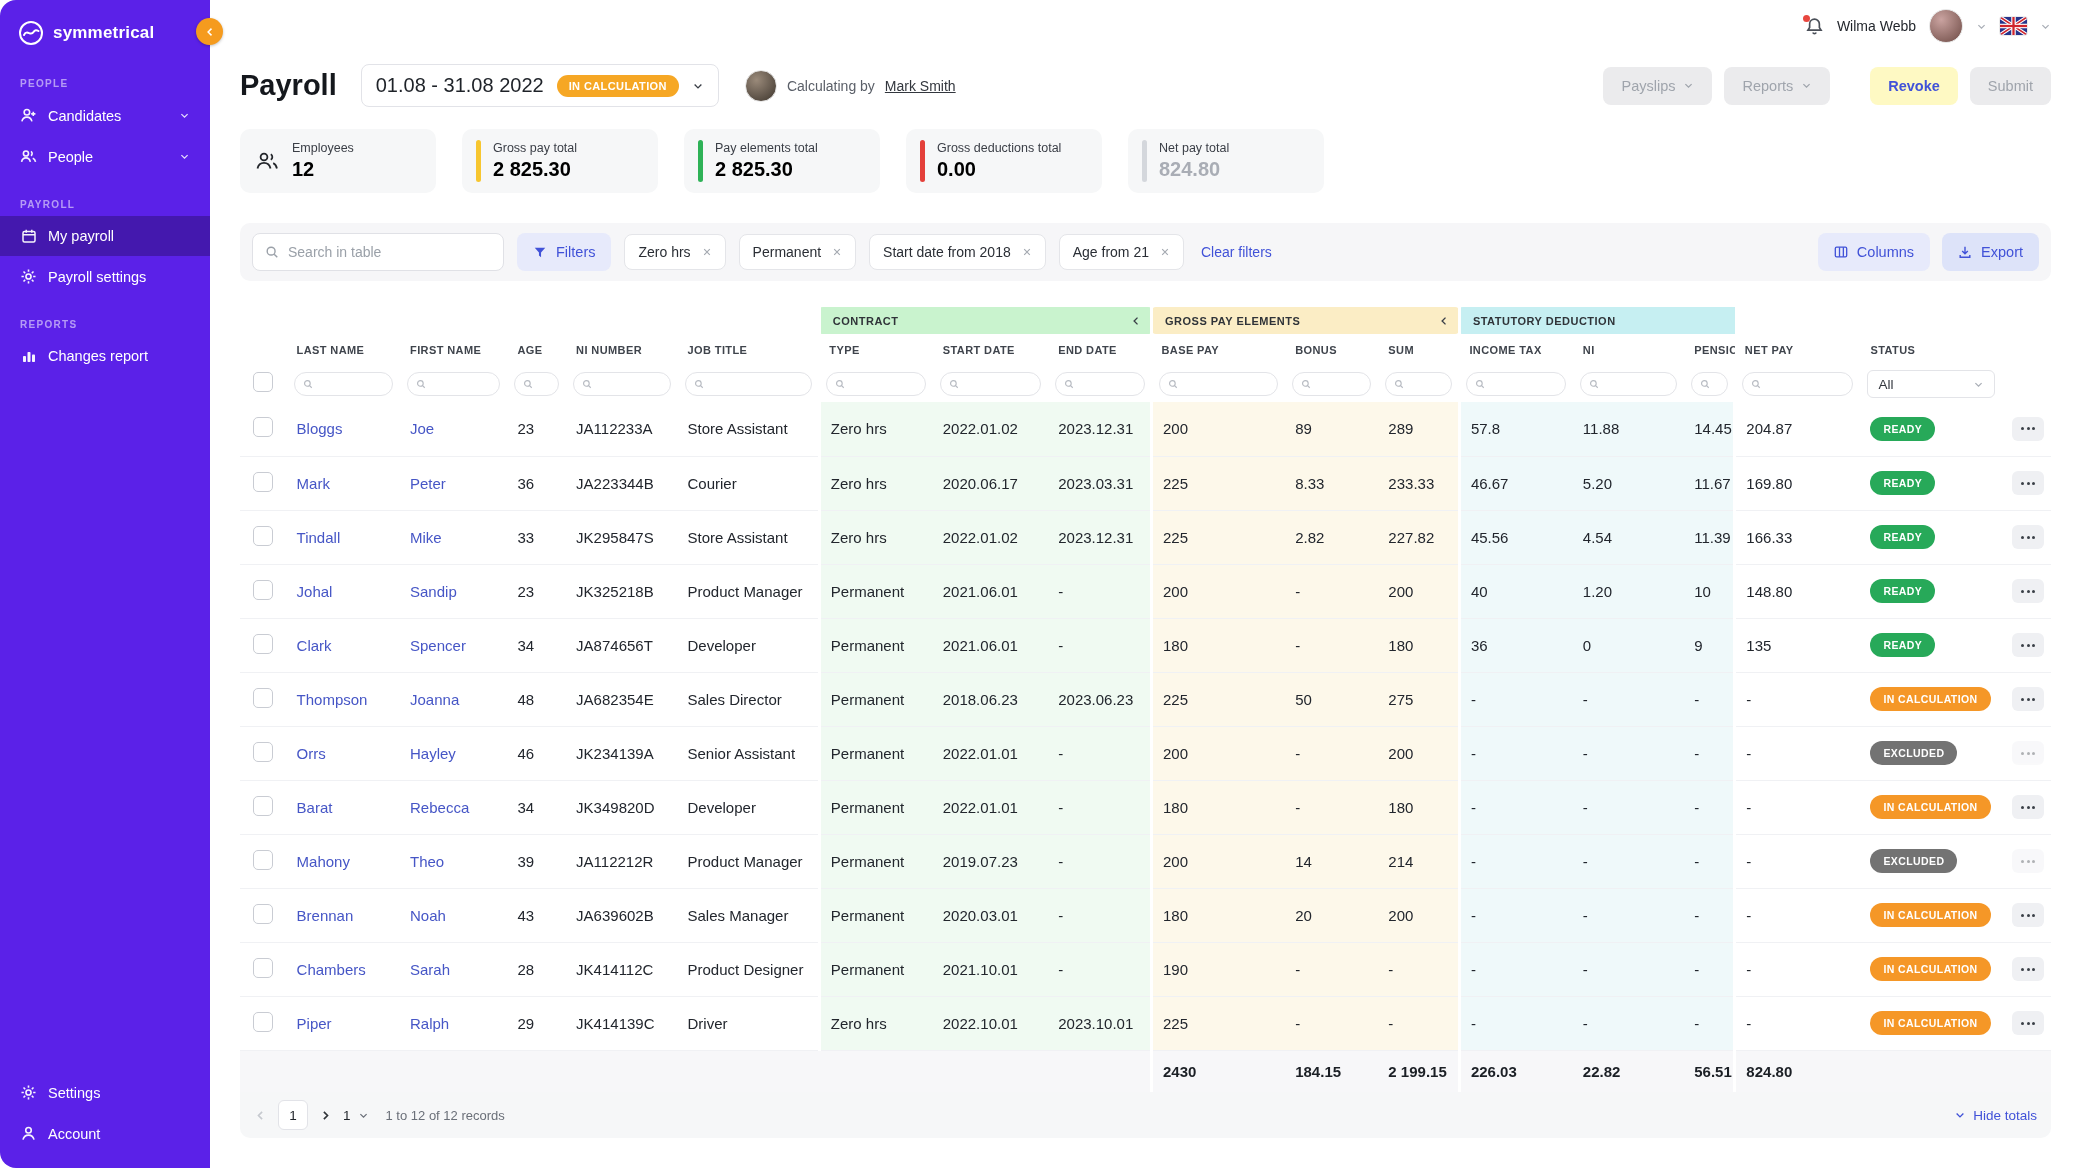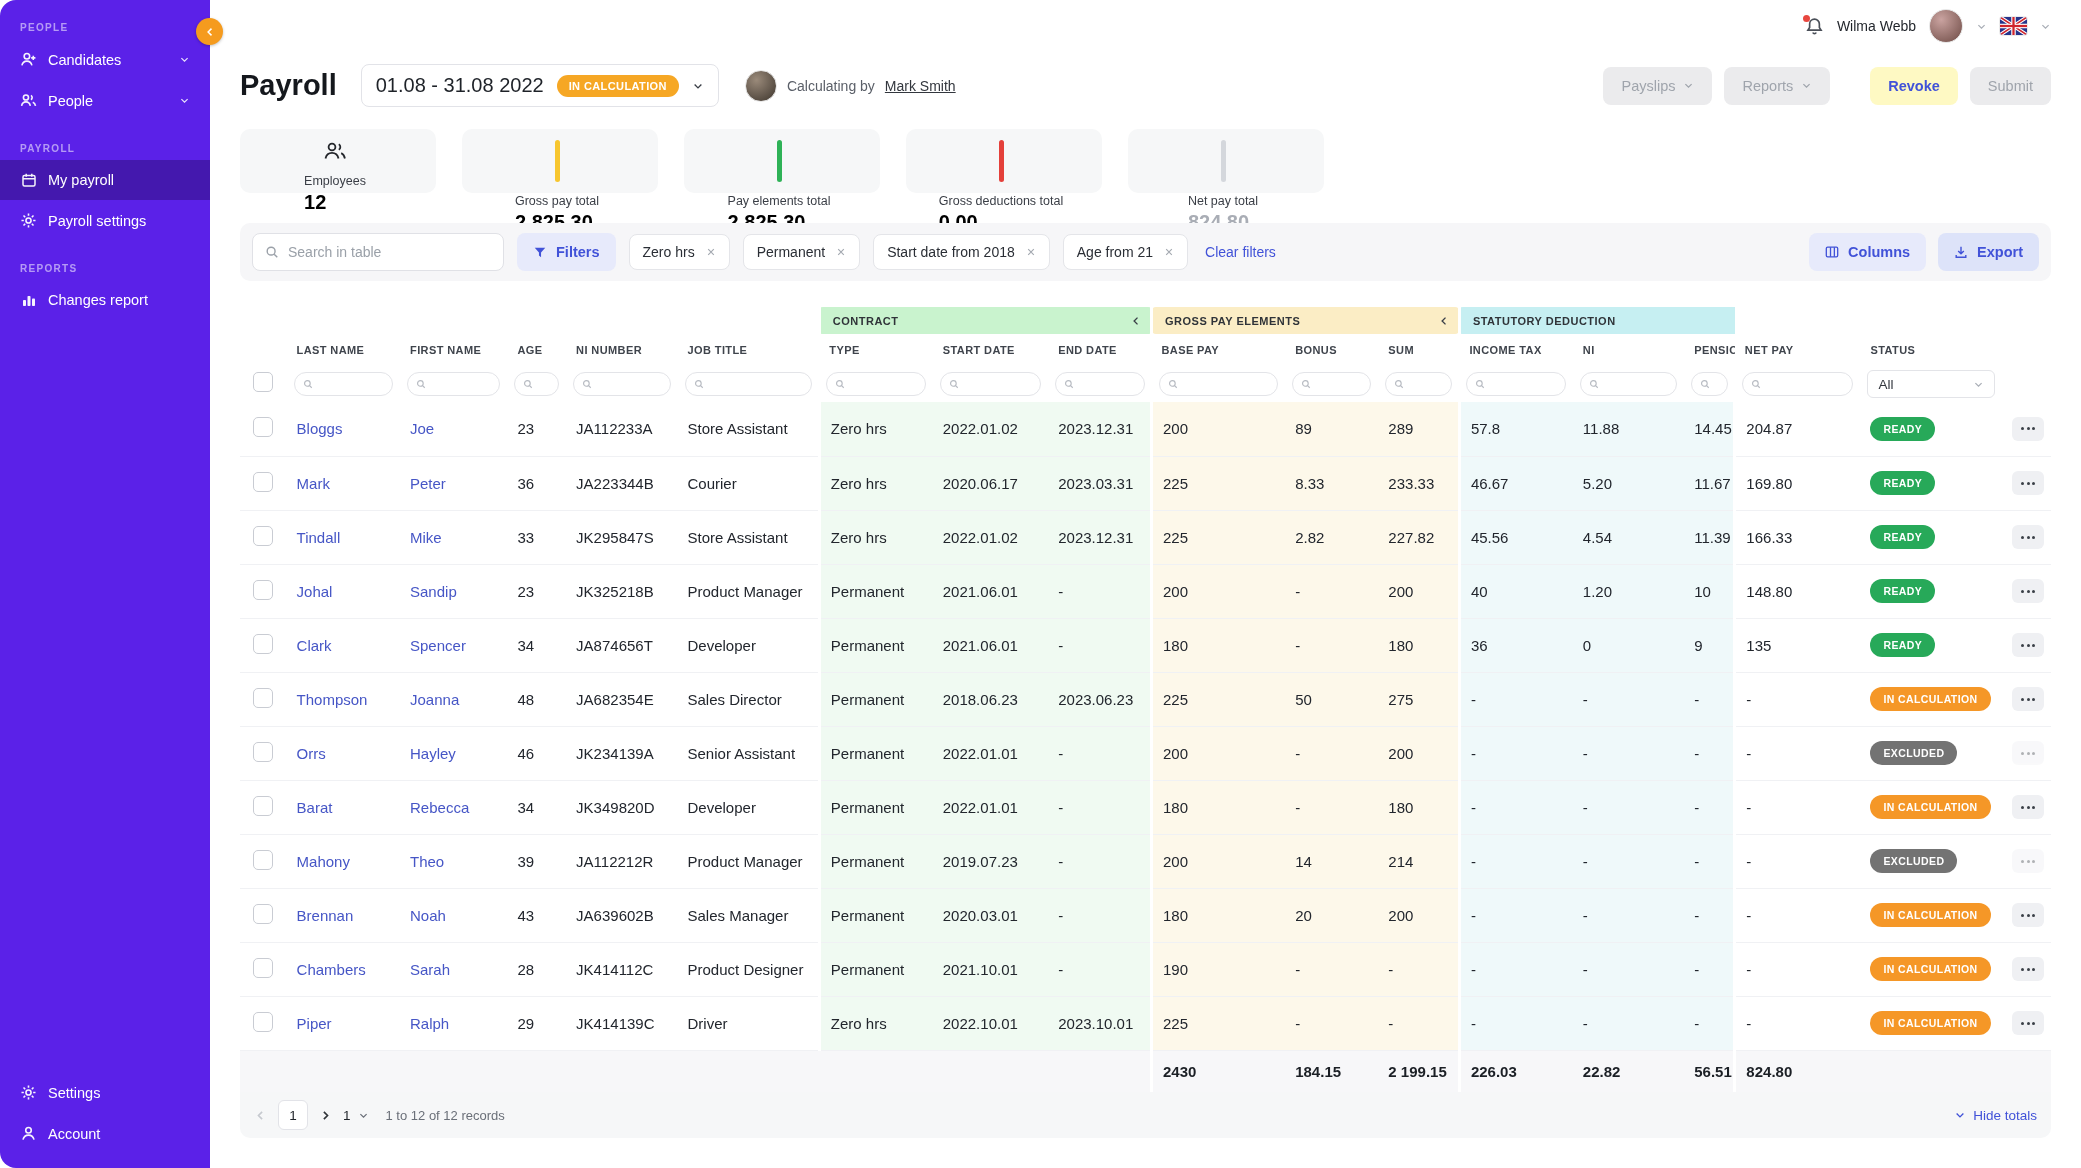--- a/index.html
+++ b/index.html
@@ -38,34 +38,34 @@
   .calc-by { display:flex; align-items:center; gap:10px; margin-left:8px; }
   .calc-prefix { font-size:14px; color:#5A5F68; }
   .calc-name { font-size:14px; color:#33373E; text-decoration:underline; cursor:pointer; }
   .header-actions { margin-left:auto; display:flex; gap:12px; }
   .btn { border-radius:8px; padding:11px 18px; font-size:14.5px; display:flex; align-items:center; gap:8px; border:none; cursor:pointer; font-family:inherit; }
   .btn-disabled { background:#EBEBED; color:#9FA4AC; }
   .btn-revoke { background:#fef9c3; color:#4152D8; font-weight:600;margin-left:28px; }
 
   
   .cards { display:flex; gap:26px; margin-top:22px; }
-  .card { background:#F6F7F8; border-radius:10px; height:64px; min-width:196px; padding:11px 20px 11px 14px; display:flex; align-items:center; gap:12px;flex-direction:column; }
+  .card { background:#F6F7F8; border-radius:10px; height:64px; min-width:196px; padding:11px 20px 11px 14px; display:flex; align-items:center; gap:12px; }
   .card-accent { width:5px; height:42px; border-radius:3px; flex-shrink:0; }
   .acc-yellow { background:#F7C62F; } .acc-green { background:#2EB257; } .acc-red { background:#E4403A; } .acc-gray { background:#D4D7DC; }
   .card-icon { color:#23262B; display:flex; flex-shrink:0; }
   .card-label { font-size:12.5px; color:#3A3E46; }
   .card-value { font-size:20px; font-weight:700; color:#000000; margin-top:3px; }
   .card.muted .card-value { color:#A9ADB5; }
 
   
   .filterbar { margin-top:30px; background:#F6F6F8; border-radius:10px; padding:10px 12px; display:flex; align-items:center; gap:13px; }
   .search-box { background:#fff; border:1px solid #E0E1E6; border-radius:8px; height:38px; width:252px; display:flex; align-items:center; gap:9px; padding:0 12px; color:#9AA0A8; }
   .search-box input { border:none; outline:none; flex:1; font-size:14px; font-family:inherit; color:#2A2E35; background:transparent; }
   .search-box input::placeholder { color:#9AA0A8; }
-  .btn-soft { background:#E7EAFB; color:#4152D8; font-weight:700; height:38px; border-radius:8px; padding:0 16px; display:flex; gap:9px; align-items:center; border:none; font-size:14.5px; cursor:pointer; font-family:inherit; }
+  .btn-soft { background:#E7EAFB; color:#4152D8; font-weight:400; height:38px; border-radius:8px; padding:0 16px; display:flex; gap:9px; align-items:center; border:none; font-size:14.5px; cursor:pointer; font-family:inherit; }
   .chip { background:#fff; border:1px solid #E4E5E9; border-radius:8px; height:36px; display:flex; align-items:center; gap:11px; padding:0 13px; font-size:14px; color:#2A2E35; }
   .chip-x { color:#A3A8B0; display:flex; cursor:pointer; }
   .clear-link { color:#4152D8; font-size:14px; font-weight:500; margin-left:4px; cursor:pointer; background:none; border:none; font-family:inherit; }
   .fb-right { margin-left:auto; display:flex; gap:12px; }
   .btn-export { background:#DDE3F9; }
 
   
   .table-wrap { margin-top:26px; }
   table { width:100%; border-collapse:collapse; table-layout:fixed; }
   .band td { height:27px; font-size:11px; font-weight:700; color:#2F3338; letter-spacing:.5px; padding:0 12px; position:relative; }
@@ -100,20 +100,29 @@
   .pg-size .chev-gray { color:#6A6F78; }
   .records { color:#6A6F78; font-size:13px; margin-left:6px; }
   .hide-totals { margin-left:auto; color:#4152D8; font-size:13.5px; font-weight:500; display:flex; gap:7px; align-items:center; background:none; border:none; cursor:pointer; font-family:inherit; }
 </style>
 </head>
 <body>
 
 <div class="app">
 
   <aside class="sidebar">
+    <div class="logo-row">
+      <span style="display:flex;">
+        <svg width="26" height="26" viewBox="0 0 26 26">
+            <circle cx="13" cy="13" r="11" fill="none" stroke="#fff" stroke-width="2"></circle>
+            <path d="M6 15c3-6.5 6.5 2 9.5-3 1.3-2.2 3-2.3 5-1" fill="none" stroke="#fff" stroke-width="2" stroke-linecap="round"></path>
+          </svg>
+      </span>
+      <span>symmetrical</span>
+    </div>
 
     <nav>
       <div class="section-label">PEOPLE</div>
       <div class="nav-item">
         <span class="nicon">
             <svg width="17" height="17" viewBox="0 0 16 16">
               <circle cx="6.5" cy="5" r="2.6" fill="none" stroke="#fff" stroke-width="1.5"></circle>
               <path d="M1.8 13.5c.6-2.6 2.4-4 4.7-4s4.1 1.4 4.7 4" fill="none" stroke="#fff" stroke-width="1.5"></path>
               <path d="M12.5 4.5v4M10.5 6.5h4" stroke="#fff" stroke-width="1.5"></path>
             </svg>

